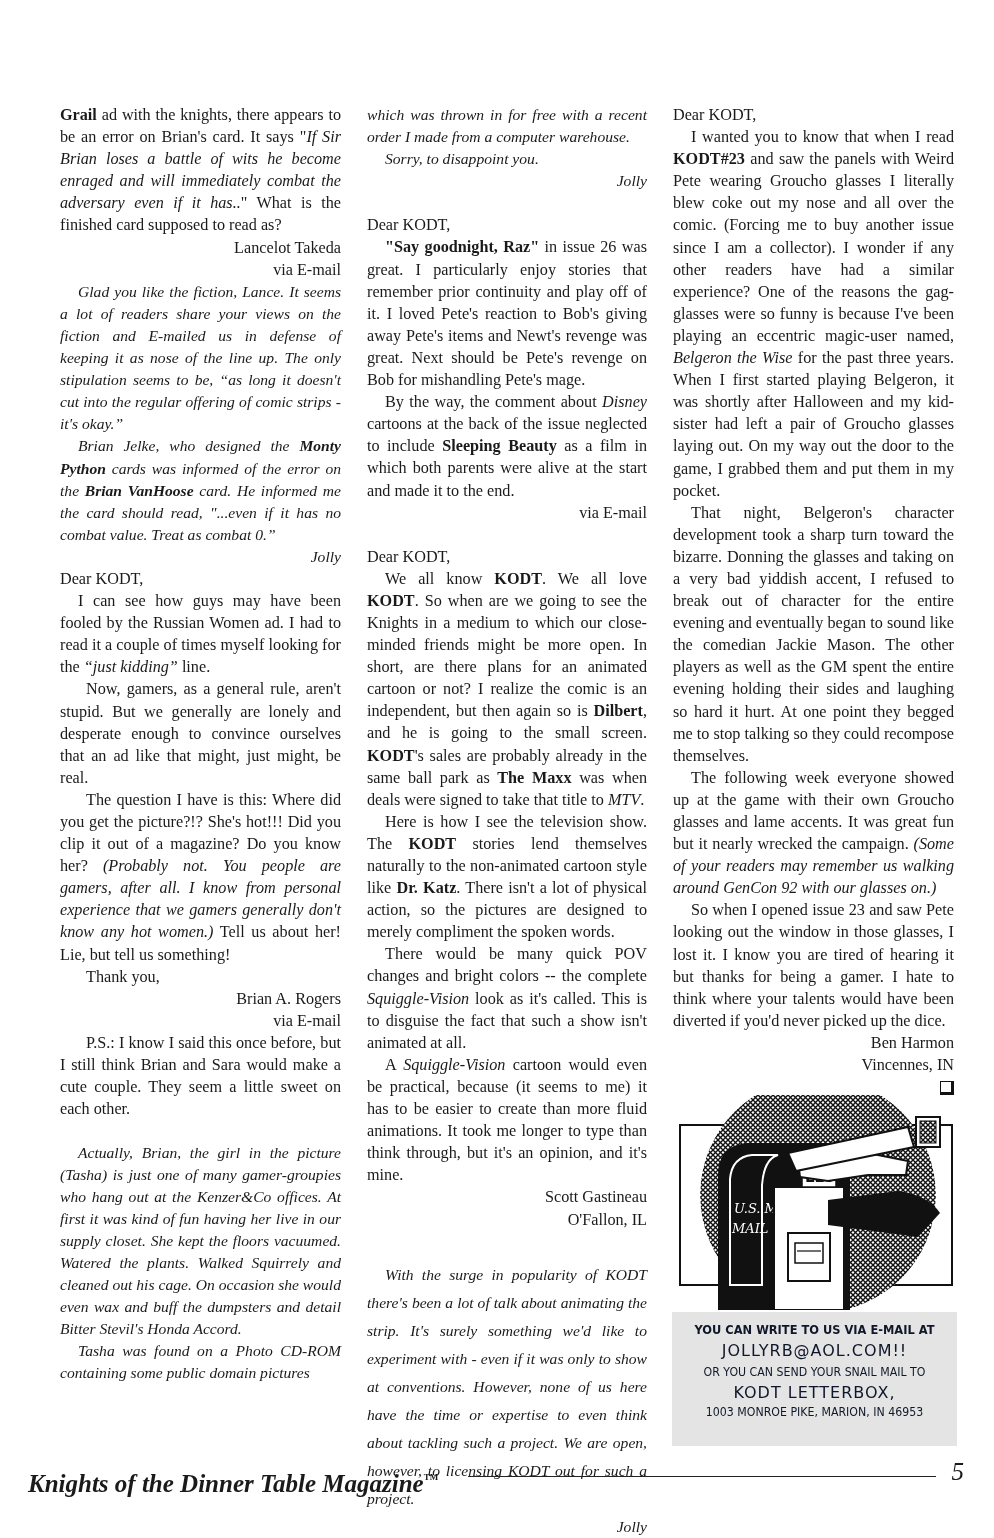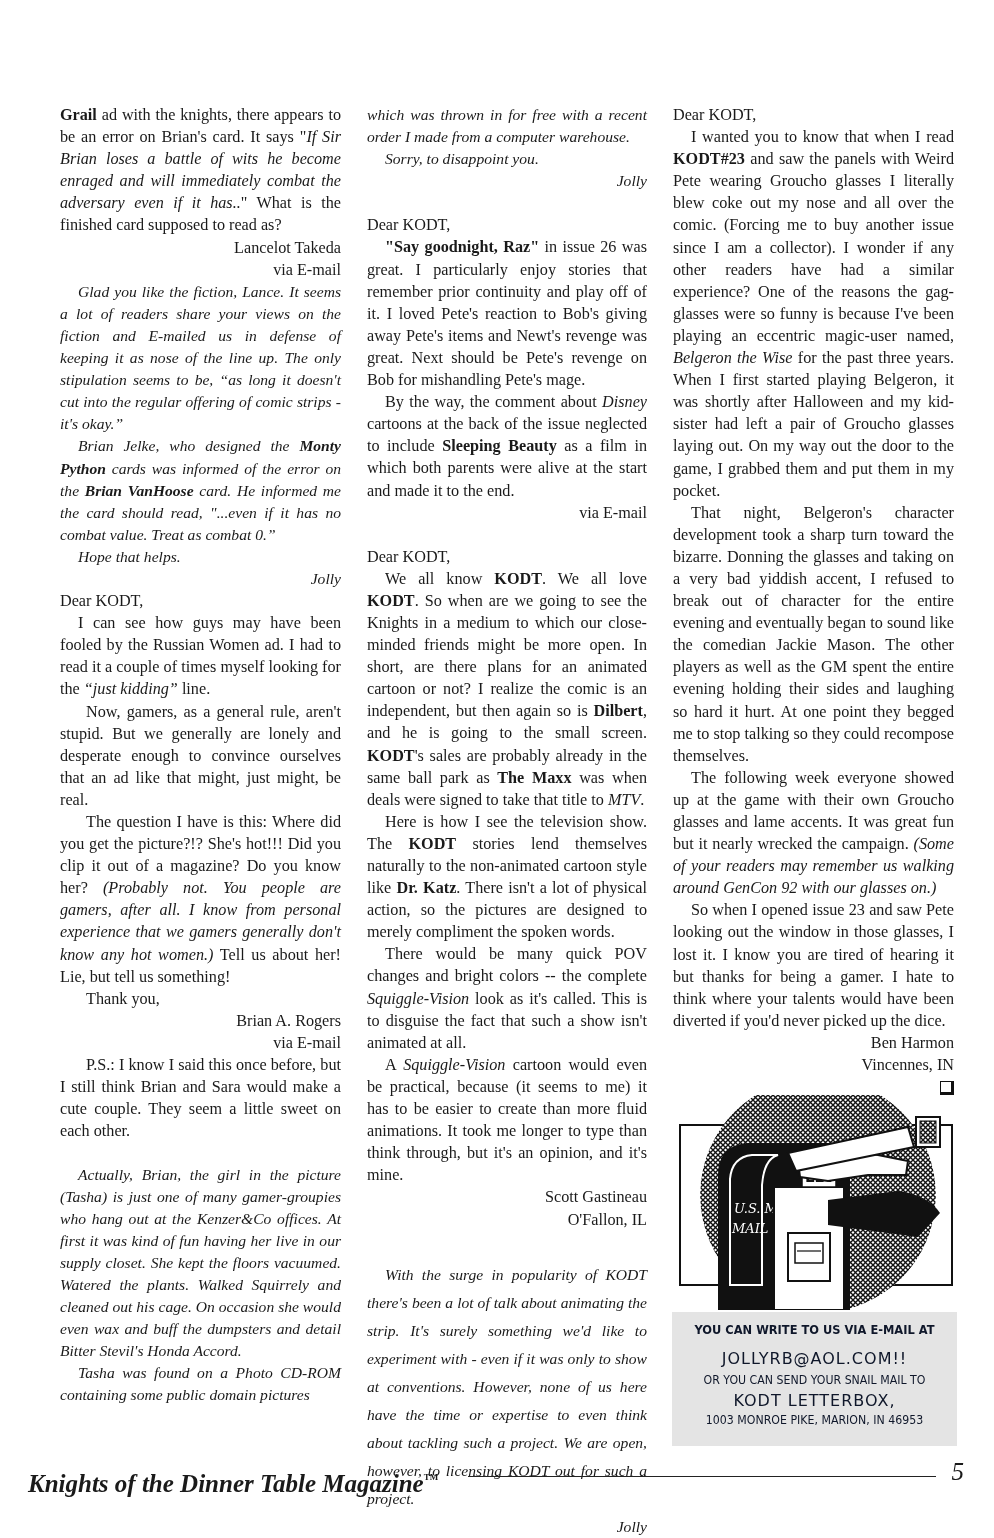--- a/index.html
+++ b/index.html
@@ -16,41 +16,40 @@
   .b { font-weight: 600; }
   .r { text-align: right; }
   .gap { height: 22px; }
   .greet { text-align: left; }
   .reply { font-style: italic; font-size: 15.6px; }
   .cb { display: inline-block; width: 10px; height: 10px; border: 1.5px solid #111; border-right-width: 3px; border-bottom-width: 3px; vertical-align: middle; }
   .art { position: absolute; left: 678px; top: 1095px; width: 278px; height: 215px; }
   .box { position: absolute; left: 672px; top: 1312px; width: 285px; height: 134px; background: #e4e4e4;
          text-align: center; font-family: "DejaVu Sans", sans-serif; color: #0f172a; }
   .box .l1 { font-size: 13px; font-weight: bold; margin-top: 10px; letter-spacing: 0px; transform: scaleX(0.88); }
-  .box .l2 { font-size: 16px; margin-top: 12px; letter-spacing: 1px; }
+  .box .l2 { font-size: 16px; margin-top: 4px; letter-spacing: 1px; }
   .box .l3 { font-size: 12.5px; margin-top: 4px; transform: scaleX(0.88); }
   .box .l4 { font-size: 16px; margin-top: 4px; letter-spacing: 1px; }
   .box .l5 { font-size: 12.5px; margin-top: 2px; transform: scaleX(0.88); }
   .footer { position: absolute; top: 1458px; left: 28px; width: 936px; height: 36px; }
   .footer .title { position: absolute; left: 0; top: 12px; font-style: italic; font-size: 25px; white-space: nowrap; font-weight: bold; }
   .footer .title sup { font-size: 9px; font-style: normal; vertical-align: 12px; }
   .footer .rule { position: absolute; left: 440px; right: 28px; top: 18px; height: 0; border-top: 1.2px solid #222; }
   .footer .pnum { position: absolute; right: 0; top: 0; font-style: italic; font-size: 25px; }
 </style>
 </head>
 <body>
 
 <div class="col col1">
   <p><span class="b">Grail</span><span> ad with the knights, there appears to be an error on Brian's card.  It says "</span><span class="it">If Sir Brian loses a battle of wits he become enraged and will immediately combat the adversary even if it has..</span><span>"  What is the finished card supposed to read as?</span></p>
   <p class="r">Lancelot Takeda</p>
   <p class="r">via E-mail</p>
   <div class="reply">
     <p class="ind">Glad you like the fiction, Lance. It seems a lot of readers share your views on the fiction and E-mailed us in defense of keeping it as nose of the line up. The only stipulation seems to be, “as long it doesn't cut into the regular offering of comic strips - it's okay.”</p>
     <p class="ind"><span>Brian Jelke, who designed the </span><span class="b">Monty Python</span><span> cards was informed of the error on the </span><span class="b">Brian VanHoose</span><span> card. He informed me the card should read, "...even if it has no combat value.  Treat as combat 0.”</span></p>
-    <p class="ind">Hope that helps.</p>
     <p class="r">Jolly</p>
   </div>
   <div>
     <p class="greet">Dear KODT,</p>
     <p class="ind"><span>I can see how guys may have been fooled by the Russian Women ad. I had to read it a couple of times myself looking for the </span><span class="it">“just kidding”</span><span> line.</span></p>
     <p class="ind2">Now, gamers, as a general rule, aren't stupid. But we generally are lonely and desperate enough to convince ourselves that an ad like that might, just might, be real.</p>
     <p class="ind2"><span>The question I have is this: Where did you get the picture?!? She's hot!!! Did you clip it out of a magazine? Do you know her? </span><span class="it">(Probably not. You people are gamers, after all. I know from personal experience that we gamers generally don't know any hot women.)</span><span> Tell us about her! Lie, but tell us something!</span></p>
     <p class="ind2">Thank you,</p>
     <p class="r">Brian A. Rogers</p>
     <p class="r">via E-mail</p>

